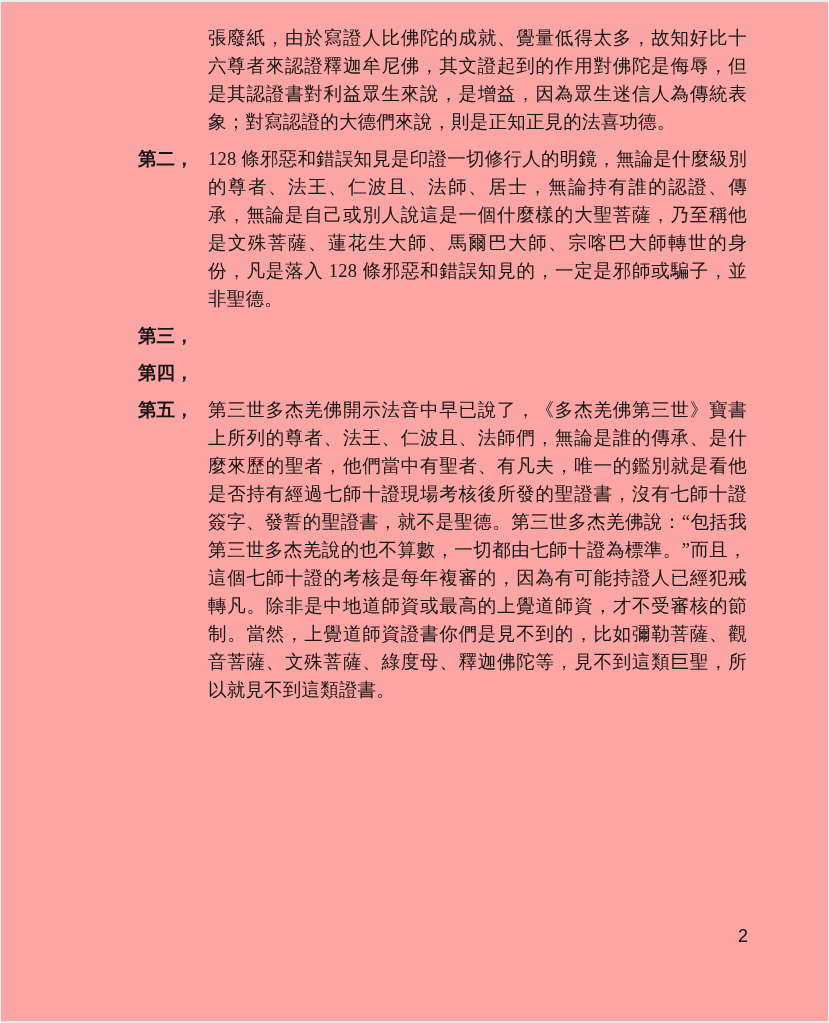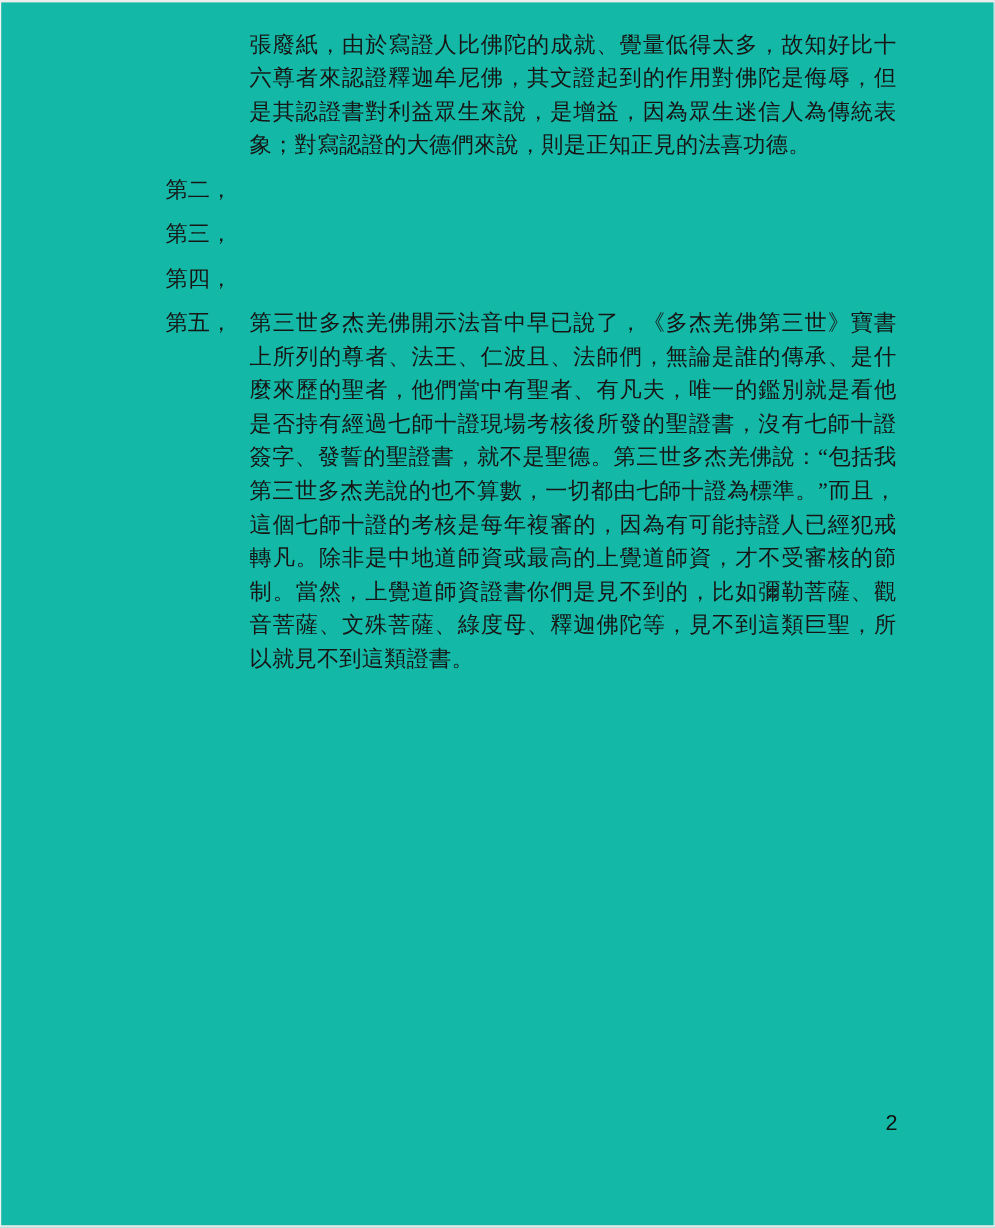--- a/index.html
+++ b/index.html
@@ -5,21 +5,21 @@
   html, body {
     margin: 0;
     padding: 0;
     background: #ffffff;
   }
   .page {
     position: relative;
     width: 829px;
     height: 1023px;
     box-sizing: border-box;
-    background: #14b8a6;
+    background: #fca5a5;
     border-top: 2px solid #ededed;
     border-bottom: 2px solid #e6e6e6;
     border-left: 1px solid #f2f2f2;
     border-right: 1px solid #f2f2f2;
     font-family: "Liberation Serif", "DejaVu Serif", serif;
     color: #161616;
     overflow: hidden;
   }
   .content {
     position: absolute;
@@ -30,20 +30,21 @@
   .row {
     display: flex;
     align-items: flex-start;
     margin-bottom: 9px;
   }
   .row-label {
     flex: 0 0 70px;
     font-size: 18.5px;
     line-height: 28px;
     white-space: nowrap;
+    font-weight: bold;
   }
   .row-text {
     width: 539px;
     font-size: 18.5px;
     line-height: 28px;
     text-align: justify;
     letter-spacing: 0.2px;
   }
   .page-number {
     position: absolute;
@@ -60,20 +61,21 @@
 <div class="page">
   <div class="content">
 
     <div class="row">
       <div class="row-label"></div>
       <div class="row-text">張廢紙，由於寫證人比佛陀的成就、覺量低得太多，故知好比十六尊者來認證釋迦牟尼佛，其文證起到的作用對佛陀是侮辱，但是其認證書對利益眾生來說，是增益，因為眾生迷信人為傳統表象；對寫認證的大德們來說，則是正知正見的法喜功德。</div>
     </div>
 
     <div class="row">
       <div class="row-label">第二，</div>
+      <div class="row-text">128 條邪惡和錯誤知見是印證一切修行人的明鏡，無論是什麼級別的尊者、法王、仁波且、法師、居士，無論持有誰的認證、傳承，無論是自己或別人說這是一個什麼樣的大聖菩薩，乃至稱他是文殊菩薩、蓮花生大師、馬爾巴大師、宗喀巴大師轉世的身份，凡是落入 128 條邪惡和錯誤知見的，一定是邪師或騙子，並非聖德。</div>
     </div>
 
     <div class="row">
       <div class="row-label">第三，</div>
     </div>
 
     <div class="row">
       <div class="row-label">第四，</div>
     </div>
 

